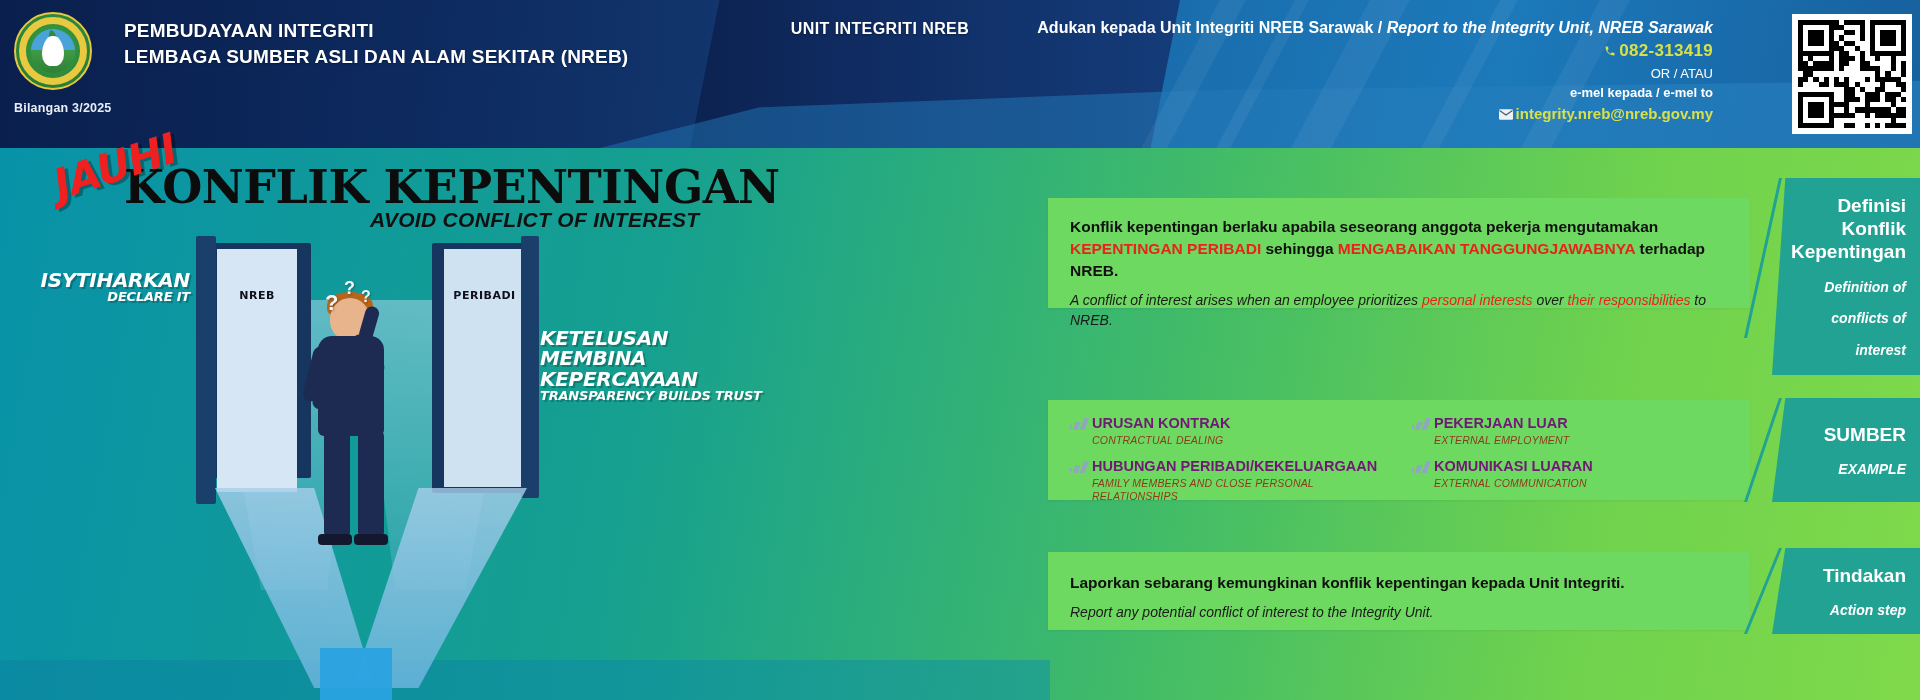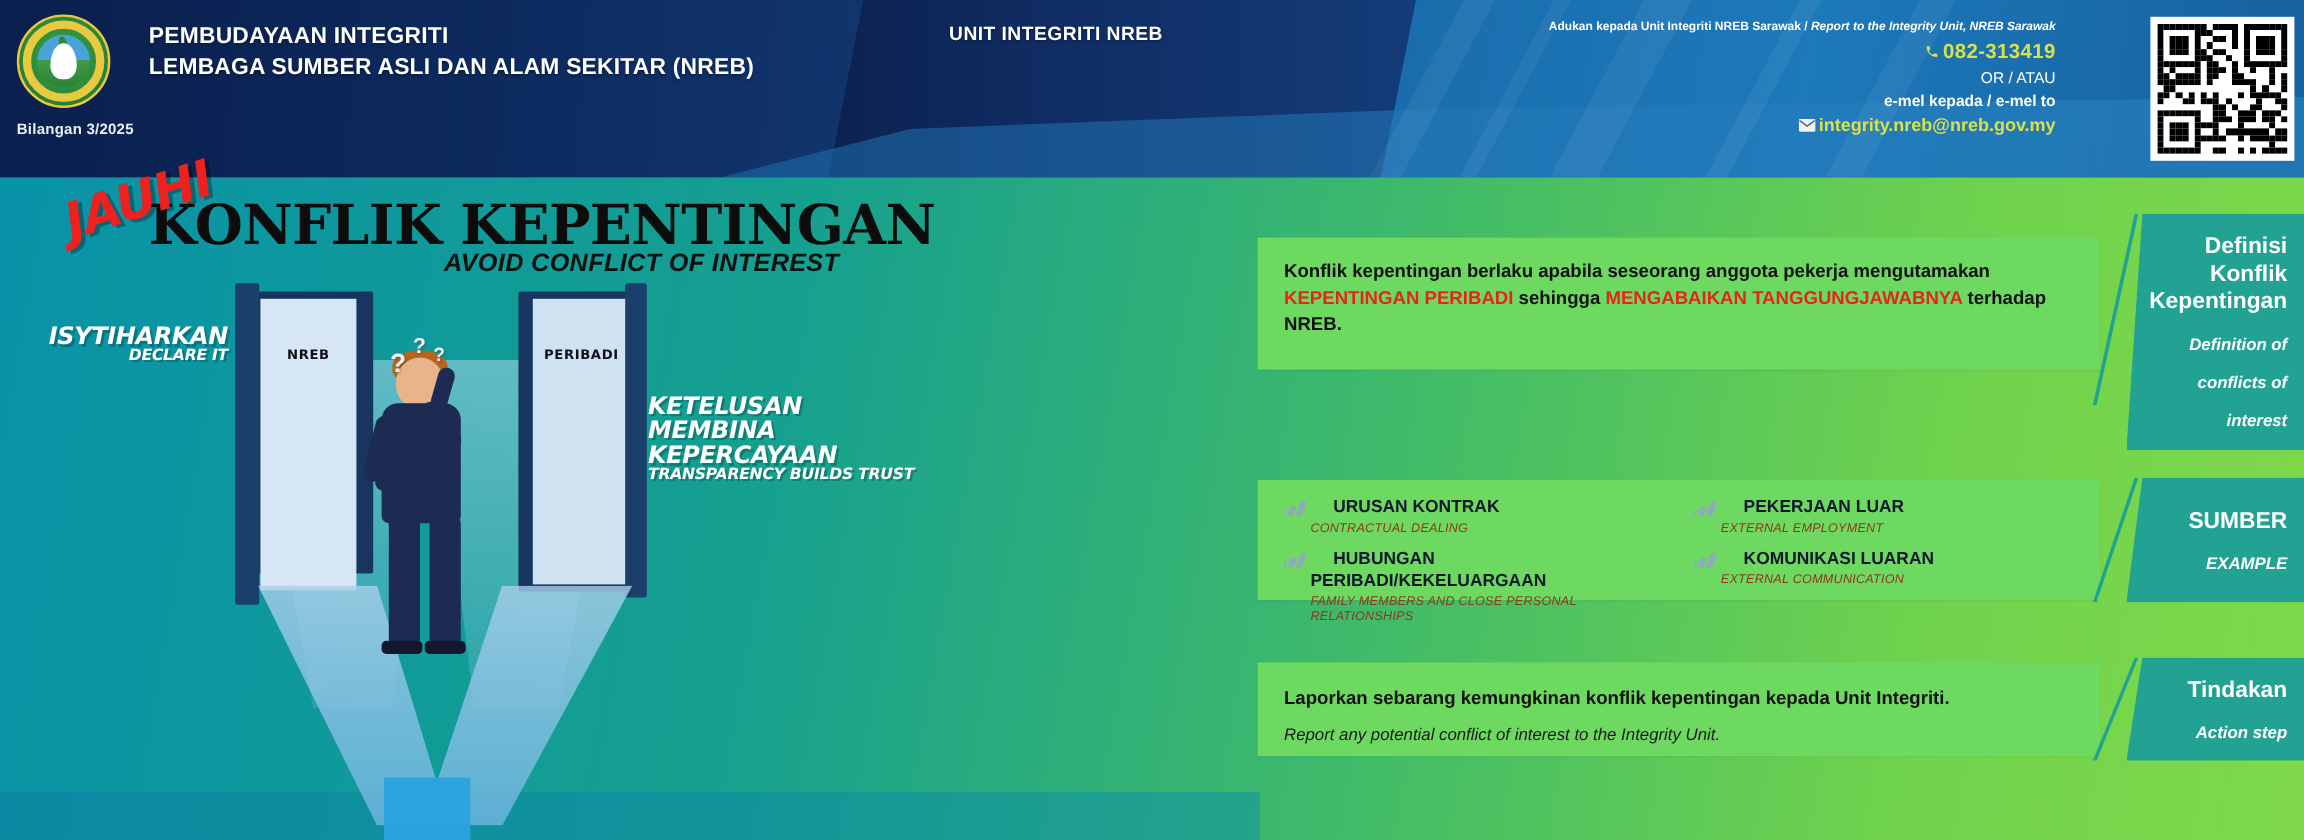--- a/index.html
+++ b/index.html
@@ -69,21 +69,21 @@
   .hdr-center {
     position:absolute; left:690px; top:20px; width:380px; text-align:center; z-index:6;
     color:#fff; font-weight:bold; font-size:16px; letter-spacing:.4px;
     text-shadow:0 1px 2px rgba(0,0,0,.4);
   }
 
   .hdr-right {
     position:absolute; right:207px; top:16px; width:700px; text-align:right; z-index:6;
     color:#fff; line-height:1.45;
   }
-  .hdr-right .l1 { font-size:10px; font-weight:bold; }
+  .hdr-right .l1 { font-size:16px; font-weight:bold; }
   .hdr-right .l1 em { font-style:italic; }
   .hdr-right .phone { font-size:17px; font-weight:bold; color:#d8e04a; letter-spacing:.3px; }
   .hdr-right .or { font-size:13px; font-weight:normal; }
   .hdr-right .emel { font-size:13px; font-weight:bold; }
   .hdr-right .mail { font-size:15px; font-weight:bold; color:#d8e04a; }
   .hdr-right .prot { font-size:12.5px; font-style:italic; font-weight:bold; }
   .ic { display:inline-block; vertical-align:-1px; margin-right:3px; }
 
   .qr {
     position:absolute; right:8px; top:14px; width:120px; height:120px;
@@ -179,21 +179,21 @@
     position:absolute; z-index:6; background:#21a293;
     clip-path:polygon(92% 0, 100% 0, 8% 100%, 0 100%);
   }
 
   
   .ex-grid { display:flex; gap:26px; }
   .ex-col { flex:1; }
   .ex-item { display:flex; align-items:flex-start; margin-bottom:9px; }
   .ex-bars { width:22px; flex:none; margin-top:4px; }
   .ex-bars svg { display:block; }
-  .ex-txt .t { color:#0f172a; font-weight:bold; font-size:14.5px; line-height:1.2;margin-left:19px; }
+  .ex-txt .t { color:#701a75; font-weight:bold; font-size:14.5px; line-height:1.2; }
   .ex-txt .s { color:#8c3a1c; font-style:italic; font-size:10.5px; line-height:1.25; margin-top:2px; letter-spacing:.2px; }
 </style>
 </head>
 <body>
 
 <div class="poster">
 
   <div class="header">
     <div class="hdr-dark-left"></div>
     <div class="hdr-band-mid"></div>
@@ -739,20 +739,21 @@
     <div class="cap r" style="left:540px;top:180px;width:230px;">
       <span class="big">KETELUSAN MEMBINA</span>
       <span class="big">KEPERCAYAAN</span>
       <span class="small">TRANSPARENCY BUILDS TRUST</span>
     </div>
   </div>
 
   <div class="card" style="left:1048px;top:198px;width:702px;height:110px;">
     <div class="card-inner">
       <div class="ms"><span>Konflik kepentingan berlaku apabila seseorang anggota pekerja mengutamakan </span><span class="red">KEPENTINGAN PERIBADI</span><span> sehingga </span><span class="red">MENGABAIKAN TANGGUNGJAWABNYA</span><span> terhadap NREB.</span></div>
+      <div class="en"><span>A conflict of interest arises when an employee prioritizes </span><span class="red">personal interests</span><span> over </span><span class="red">their responsibilities</span><span> to NREB.</span></div>
     </div>
   </div>
   <div class="tab-edge" style="left:1744px;top:178px;width:38px;height:160px;"></div>
   <div class="tab" style="left:1772px;top:178px;width:148px;height:197px;">
     <div class="t1">Definisi</div>
     <div class="t1">Konflik</div>
     <div class="t1">Kepentingan</div>
     <div class="t2">Definition of</div>
     <div class="t2">conflicts of</div>
     <div class="t2">interest</div>

